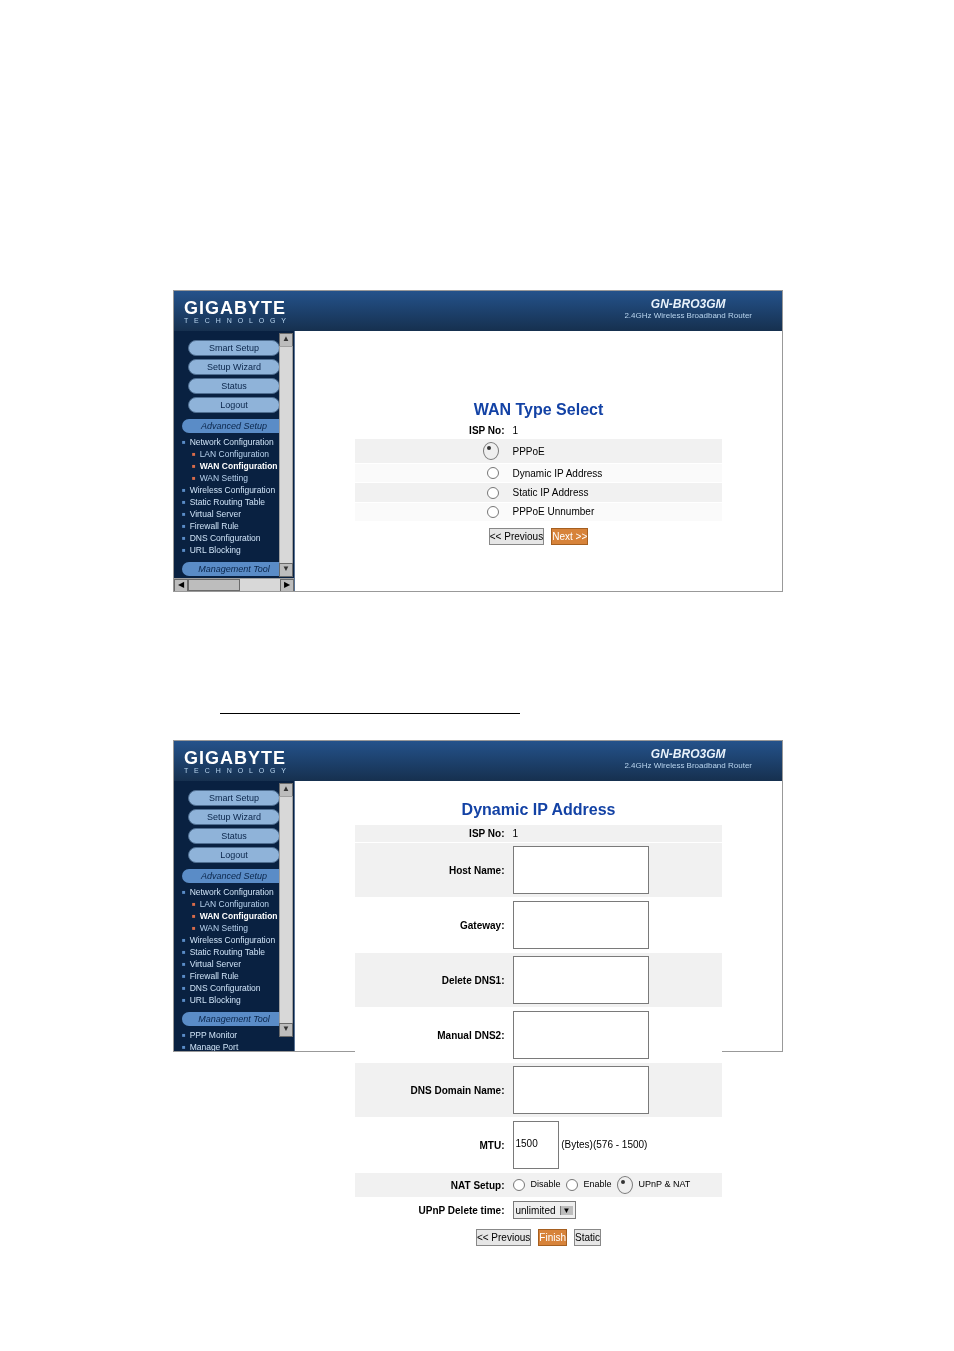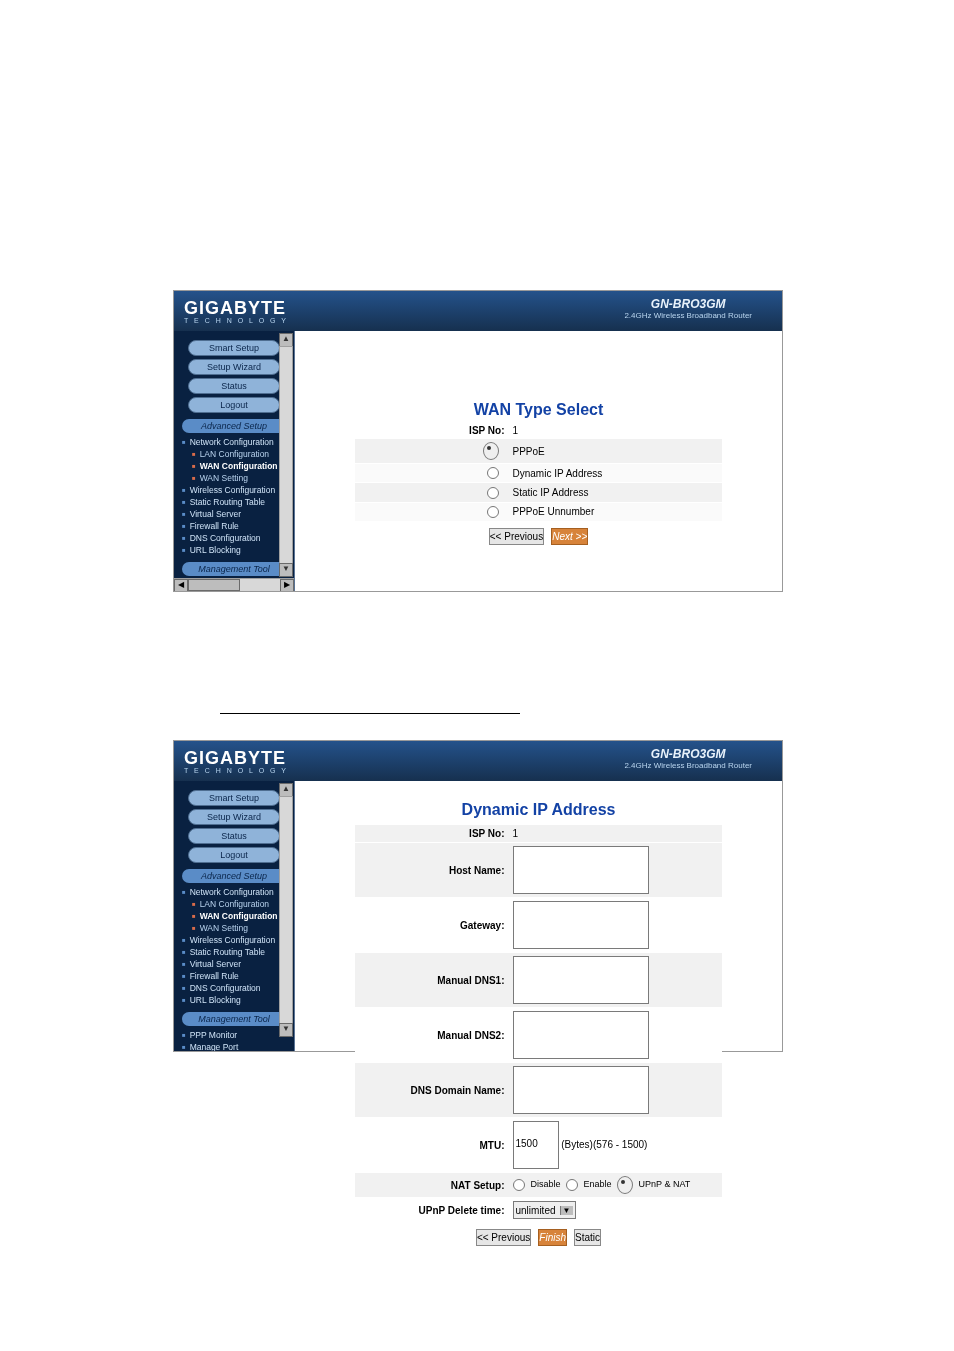--- a/index.html
+++ b/index.html
@@ -37,21 +37,21 @@
 .title-main { color:#1342a5; font-size:16px; font-weight:bold; margin-bottom:6px; }
 .form-row { display:flex; align-items:center; justify-content:center; margin:3px 0; font-size:10px; }
 .form-row .lbl { width:130px; text-align:right; padding-right:8px; font-weight:bold; color:#000; }
 .form-row .val { width:190px; text-align:left; }
 .radio-row { background:#f1f1f1; margin:1px 60px; padding:3px 0; }
 .radio-row.alt { background:#fafafa; }
 .radio-circle { display:inline-block; width:10px; height:10px; border:1px solid #777; border-radius:50%; background:#fff; vertical-align:middle; margin-right:6px; position:relative; }
 .radio-circle.sel::after { content:""; width:4px; height:4px; background:#333; border-radius:50%; position:absolute; top:3px; left:3px; }
 .btn { display:inline-block; border:1px solid #888; font-size:10px; padding:2px 0; margin:6px 2px; cursor:pointer; }
 .btn.g { background:#e6e6e6; }
-.btn.o { background:#d7833a; color:#fff; border-color:#a55f20;font-style:italic; }
+.btn.o { background:#d7833a; color:#fff; border-color:#a55f20; }
 .txt-input { border:1px solid #7a7a7a; height:14px; width:130px; background:#fff; display:inline-block; vertical-align:middle; font-size:10px; padding:16px 2px; }
 .txt-input.short { width:40px; text-align:left; }
 .sel { border:1px solid #7a7a7a; height:16px; background:#efefef; font-size:10px; display:inline-flex; align-items:center; padding:0 2px; }
 .sel .dd { background:#bdbdbd; border-left:1px solid #7a7a7a; width:12px; text-align:center; margin-left:4px; font-size:8px; }
 .striped { background:#f1f1f1; margin:1px 60px; padding:3px 0; }
 .striped.alt { background:#fff; }
 </style>
 </head>
 <body>
 
@@ -182,21 +182,21 @@
         </div>
         <div class="striped form-row">
           <div class="lbl">Host Name:</div>
           <div class="val"><span class="txt-input"></span></div>
         </div>
         <div class="striped alt form-row">
           <div class="lbl">Gateway:</div>
           <div class="val"><span class="txt-input"></span></div>
         </div>
         <div class="striped form-row">
-          <div class="lbl">Manual DNS1:</div>
+          <div class="lbl">Delete DNS1:</div>
           <div class="val"><span class="txt-input"></span></div>
         </div>
         <div class="striped alt form-row">
           <div class="lbl">Manual DNS2:</div>
           <div class="val"><span class="txt-input"></span></div>
         </div>
         <div class="striped form-row">
           <div class="lbl">DNS Domain Name:</div>
           <div class="val"><span class="txt-input"></span></div>
         </div>

